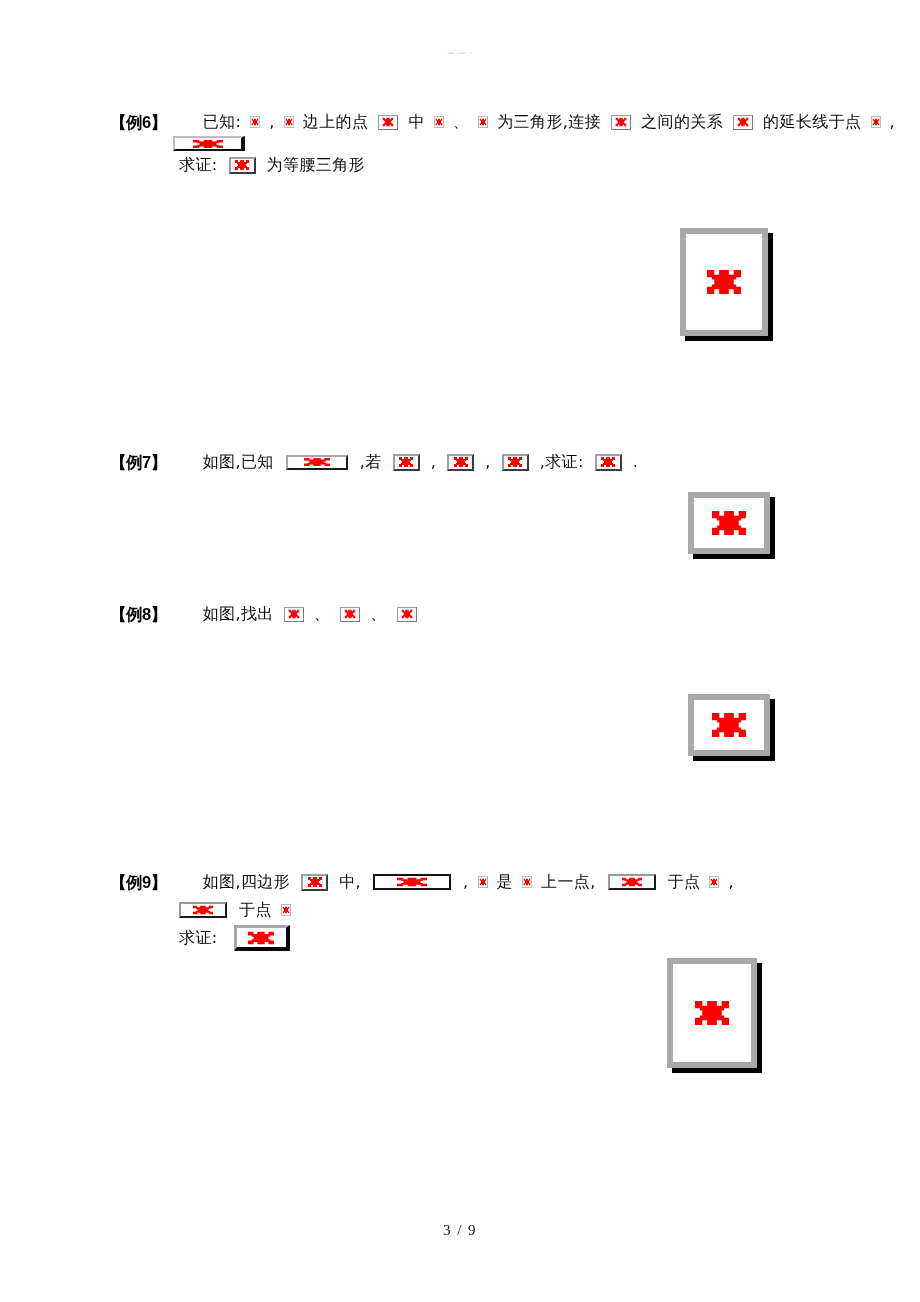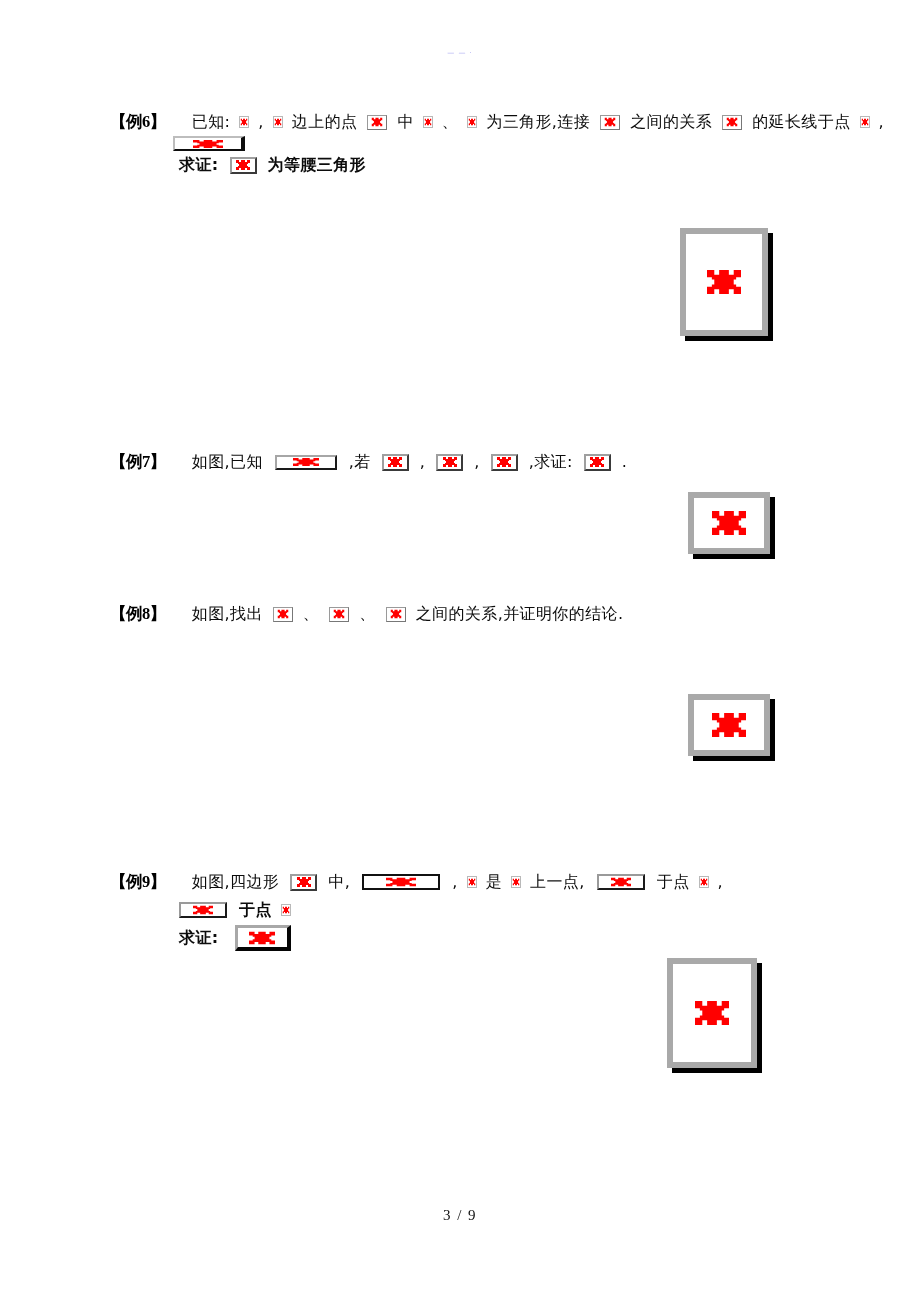--- a/index.html
+++ b/index.html
@@ -27,21 +27,21 @@
     letter-spacing: 1px;
     color: #8a8aee;
     opacity: 0.85;
     line-height: 10px;
     font-family: "DejaVu Sans", "Liberation Sans", sans-serif;
   }
 
   
   .page-footer {
     position: absolute;
-    bottom: 78px;
+    bottom: 63px;
     left: 0;
     width: 920px;
     text-align: center;
     font-size: 15px;
     color: #111111;
     font-family: "Liberation Serif", "DejaVu Serif", serif;
     letter-spacing: 1.5px;
   }
 
   
@@ -52,29 +52,28 @@
   }
   .prob-line {
     display: flex;
     align-items: center;
     flex-wrap: nowrap;
     line-height: 28px;
     white-space: nowrap;
   }
   .prob-line.indent {
     padding-left: 63px;
-    font-weight: bold;
   }
   .tag {
-    font-family: Liberation Serif, serif;
+    font-family: Liberation Sans, sans-serif;
     font-weight: bold;
     font-size: 16.5px;
     color: #000;
     flex: 0 0 auto;
-    margin-right: 20px;
+    margin-right: 30px;
     letter-spacing: -0.5px;
     text-align: right;
   }
   .txt {
     font-family: "DejaVu Sans", "Liberation Sans", sans-serif;
     font-size: 16px;
     color: #0c0c0c;
     flex: 0 0 auto;
     letter-spacing: 0.4px;
   }
@@ -380,21 +379,20 @@
           </span>
         </span>
         <span class="txt sp-b">、</span>
         <span class="ph ph-s">
           <span class="xg">
             <svg viewBox="0 0 14 10" preserveAspectRatio="none">
               <path fill="#ff0000" d="M0 0h3v2h2V0h4v2h2V0h3v3h-2v1h-1v2h1v1h2v3h-3V8h-2v2H5V8H3v2H0V7h2V6h1V4H2V3H0Z"></path>
             </svg>
           </span>
         </span>
-        <span class="txt sp-b">之间的关系,并证明你的结论.</span>
       </div>
     </div>
     <div class="figure" style="top: 694px; left: 688px; width: 82px; height: 62px;">
       <span class="xg" style="width: 34px; height: 24px;">
         <svg viewBox="0 0 14 10" preserveAspectRatio="none">
           <path fill="#ff0000" d="M0 0h3v2h2V0h4v2h2V0h3v3h-2v1h-1v2h1v1h2v3h-3V8h-2v2H5V8H3v2H0V7h2V6h1V4H2V3H0Z"></path>
         </svg>
       </span>
     </div>
     <div class="problem" style="top: 868px;">

